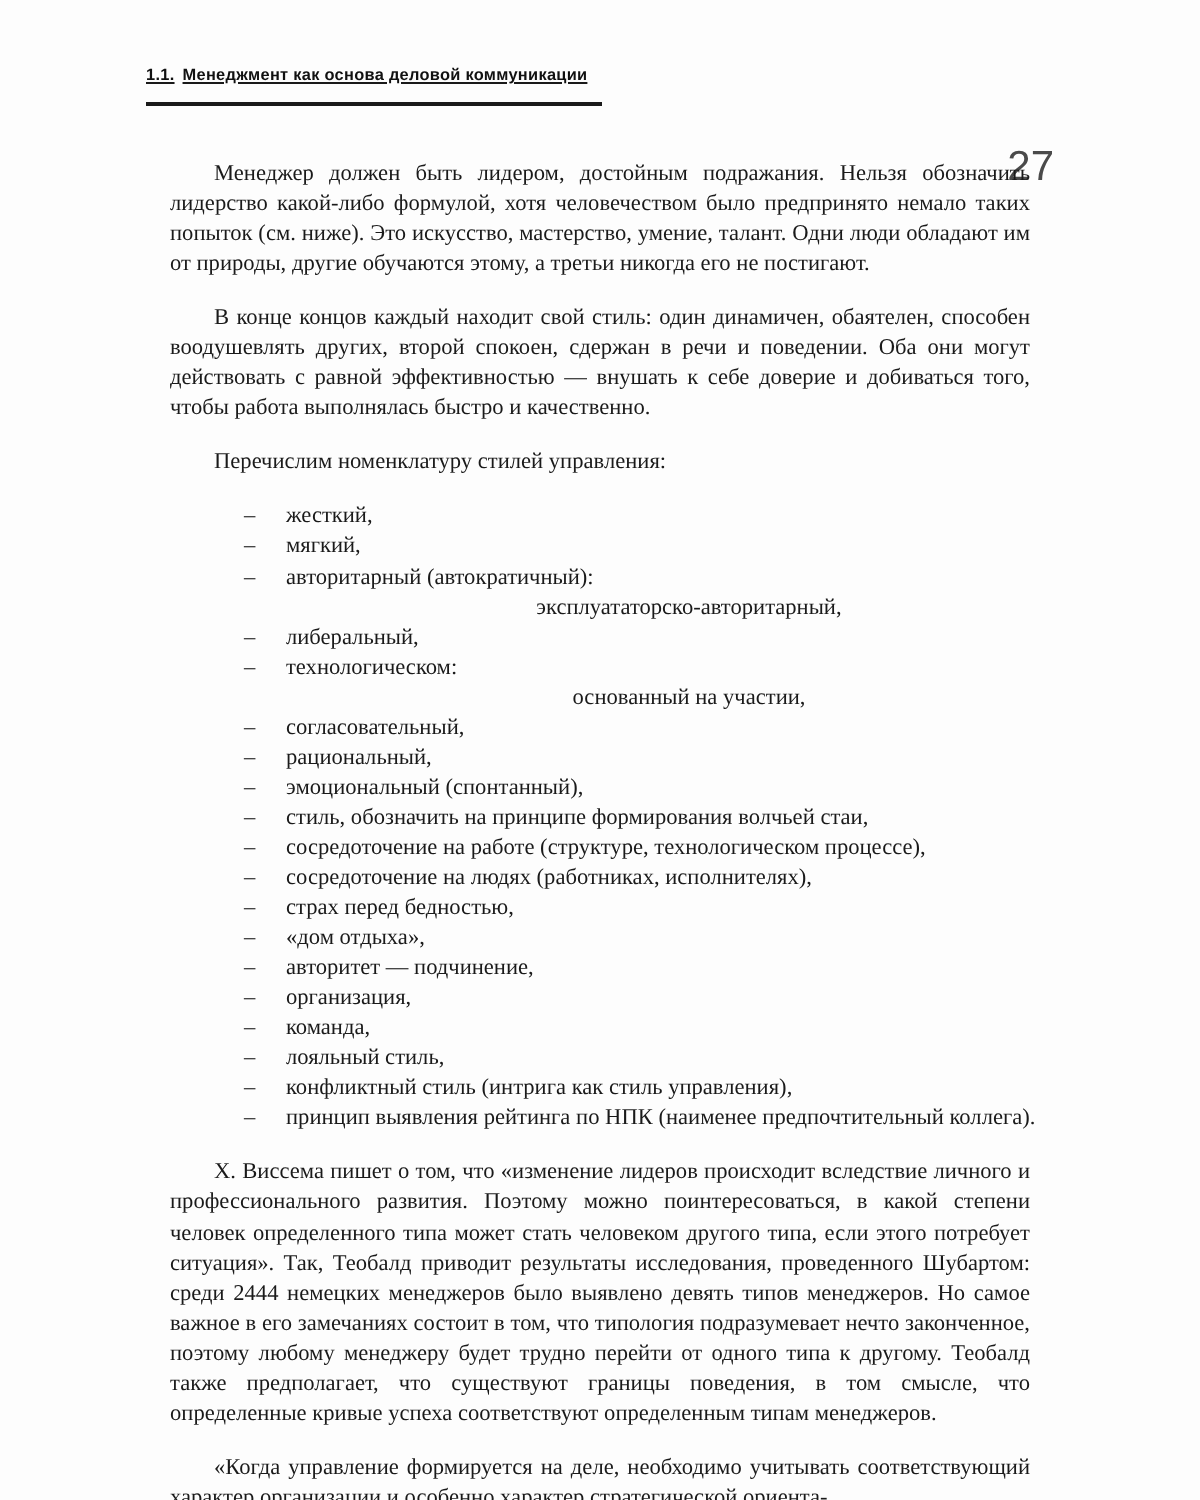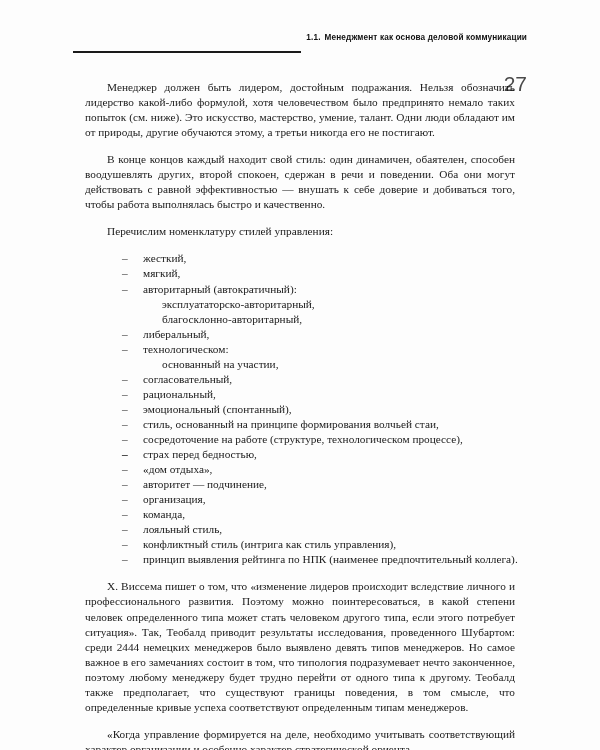--- a/index.html
+++ b/index.html
@@ -26,21 +26,22 @@
   
   .header-zone {
     position: absolute;
     left: 73px;
     top: 33px;
     width: 454px;
   }
   .header-row {
     display: flex;
     align-items: baseline;
-    justify-content: flex-end;
+    justify-content: flex-start;
+    text-decoration: underline;
   }
   .running-head {
     font-family: "Liberation Sans", "DejaVu Sans", sans-serif;
     font-size: 8.2px;
     font-weight: bold;
     letter-spacing: 0.15px;
     color: #111111;
     white-space: nowrap;
   }
   .running-head .sec-num {
@@ -101,21 +102,21 @@
   ul.style-list > li > .dash {
     position: absolute;
     left: 49px;
     top: 0;
     width: 10px;
     color: #1a1a1a;
   }
   .sub-line {
     display: block;
     padding-left: 19px;
-    text-align: left;
+    text-align: center;
   }
 </style>
 </head>
 <body>
 
 <div class="page">
 
   <div class="header-zone">
     <div class="header-row">
       <div class="running-head">
@@ -130,32 +131,31 @@
 
     <p class="para">Менеджер должен быть лидером, достойным подражания. Нельзя обозначить лидерство какой-либо формулой, хотя человечеством было предпринято немало таких попыток (см. ниже). Это искусство, мастерство, умение, талант. Одни люди обладают им от природы, другие обучаются этому, а третьи никогда его не постигают.</p>
     <p class="para">В конце концов каждый находит свой стиль: один динамичен, обаятелен, способен воодушевлять других, второй спокоен, сдержан в речи и поведении. Оба они могут действовать с равной эффективностью — внушать к себе доверие и добиваться того, чтобы работа выполнялась быстро и качественно.</p>
     <p class="para">Перечислим номенклатуру стилей управления:</p>
 
     <ul class="style-list">
       <li><span class="dash">–</span><span>жесткий,</span></li>
       <li><span class="dash">–</span><span>мягкий,</span></li>
       <li><span class="dash">–</span><span>авторитарный (автократичный):</span>
         <span class="sub-line">эксплуататорско-авторитарный,</span>
-        <span class="sub-line">благосклонно-авторитарный,</span>
       </li>
       <li><span class="dash">–</span><span>либеральный,</span></li>
       <li><span class="dash">–</span><span>технологическом:</span>
         <span class="sub-line">основанный на участии,</span>
       </li>
       <li><span class="dash">–</span><span>согласовательный,</span></li>
       <li><span class="dash">–</span><span>рациональный,</span></li>
       <li><span class="dash">–</span><span>эмоциональный (спонтанный),</span></li>
-      <li><span class="dash">–</span><span>стиль, основанный на принципе формирования волчьей стаи,</span></li>
+      <li><span class="dash">–</span><span>стиль, обозначить на принципе формирования волчьей стаи,</span></li>
       <li><span class="dash">–</span><span>сосредоточение на работе (структуре, технологическом процессе),</span></li>
-      <li><span class="dash">–</span></li>
+      <li><span class="dash">–</span><span>сосредоточение на людях (работниках, исполнителях),</span></li>
       <li><span class="dash">–</span><span>страх перед бедностью,</span></li>
       <li><span class="dash">–</span><span>«дом отдыха»,</span></li>
       <li><span class="dash">–</span><span>авторитет — подчинение,</span></li>
       <li><span class="dash">–</span><span>организация,</span></li>
       <li><span class="dash">–</span><span>команда,</span></li>
       <li><span class="dash">–</span><span>лояльный стиль,</span></li>
       <li><span class="dash">–</span><span>конфликтный стиль (интрига как стиль управления),</span></li>
       <li><span class="dash">–</span><span>принцип выявления рейтинга по НПК (наименее предпочтительный коллега).</span></li>
     </ul>
 

